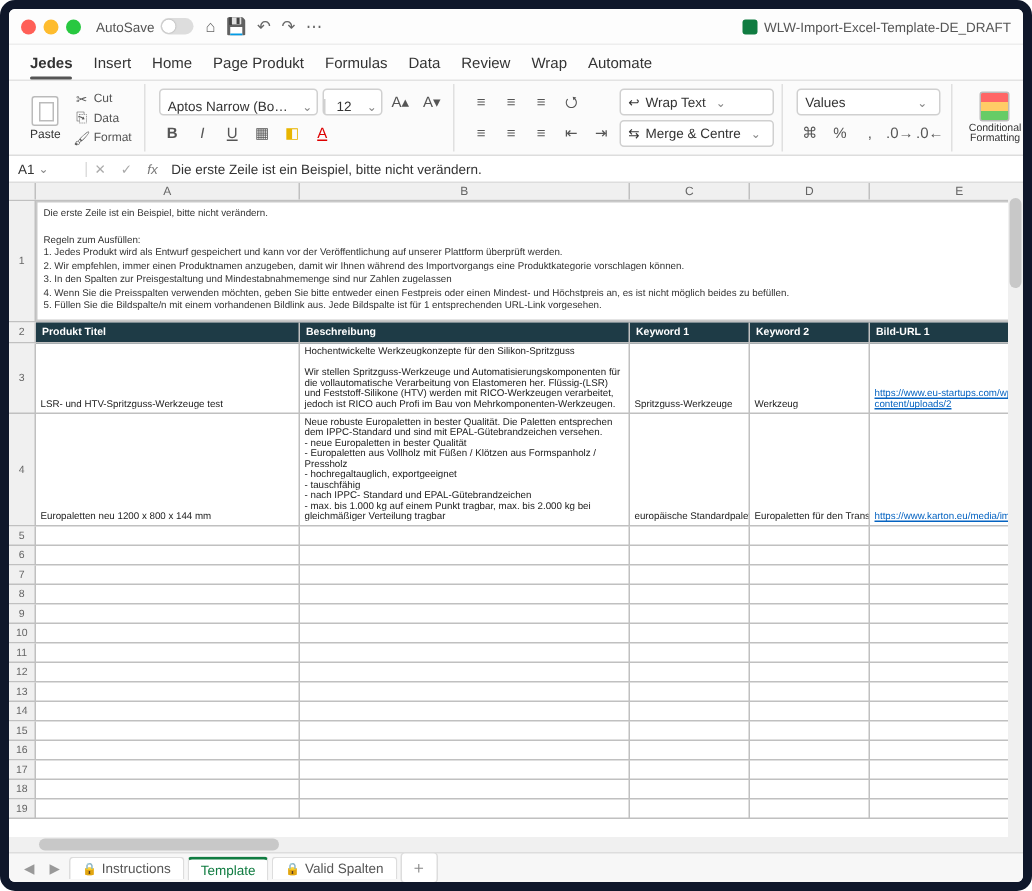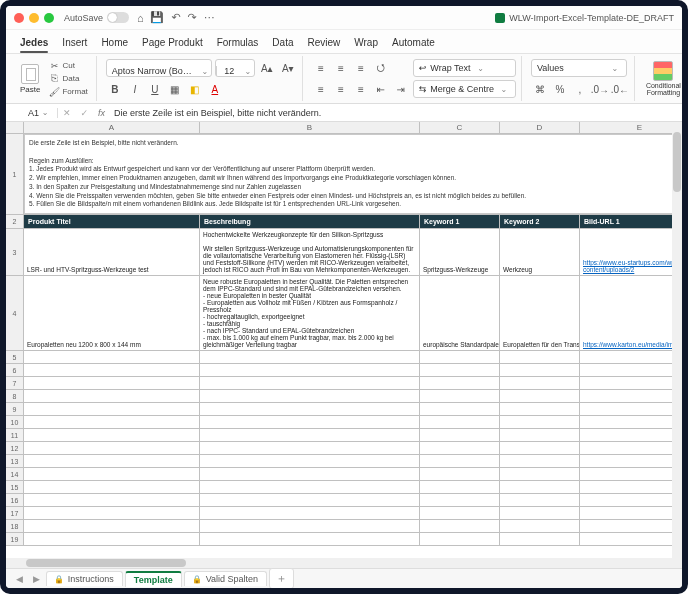--- a/index.html
+++ b/index.html
@@ -55,42 +55,42 @@
   .align-col{display:flex;flex-direction:column;gap:3px}
   .pill{display:flex;align-items:center;gap:4px;border:1px solid var(--border);border-radius:3px;height:18px;padding:0 5px;font-size:9px;background:#fff;white-space:nowrap}
   .pill.wide{width:96px;justify-content:space-between}
   .general-col{display:flex;flex-direction:column;gap:3px}
   .cond-col{display:flex;flex-direction:column;align-items:center;gap:1px;padding:0 2px}
   .cond-ic{width:20px;height:20px;border:1px solid #bbb;background:linear-gradient(#f66 0 33%,#fc6 33% 66%,#6c6 66% 100%);border-radius:2px}
   .cond-lab{font-size:7px;text-align:center;line-height:1}
   .tbl-ic{width:20px;height:20px;border:1px solid #bbb;background:repeating-linear-gradient(#fff 0 4px,#e0e0e0 4px 5px);border-radius:2px}
   
   .fbar{display:flex;align-items:center;height:18px;border-bottom:1px solid #ddd;background:#fff;font-size:9px}
-  .namebox{width:52px;border-right:1px solid #ddd;padding:0 6px;display:flex;align-items:center;justify-content:flex-end}
+  .namebox{width:52px;border-right:1px solid #ddd;padding:0 6px;display:flex;align-items:center;justify-content:flex-start}
   .fb-ic{padding:0 5px;color:#aaa}
   .fx{font-style:italic;padding:0 5px;color:#777}
   .fval{padding:0 4px;color:#333;flex:1}
   
   .grid-wrap{flex:1;overflow:hidden;position:relative;background:#fff}
   .cols{display:grid;grid-template-columns:18px 176px 220px 80px 80px 120px;border-bottom:1px solid var(--cell-border)}
   .colh{background:#f0f0f0;border-right:1px solid var(--cell-border);text-align:center;font-size:8px;color:#666;padding:1px 0}
   .corner{background:#f0f0f0;border-right:1px solid var(--cell-border)}
   .sheet{display:grid;grid-template-columns:18px 176px 220px 80px 80px 120px;grid-auto-rows:min-content}
   .rh{background:#f0f0f0;border-right:1px solid var(--cell-border);border-bottom:1px solid var(--cell-border);text-align:center;font-size:7px;color:#666;padding:1px 0;display:flex;align-items:center;justify-content:center}
   .cell{border-right:1px solid var(--cell-border);border-bottom:1px solid var(--cell-border);padding:2px 3px;font-size:6.5px;color:#222;overflow:hidden}
   .dark-head{background:var(--header-dark);color:#fff;font-size:7px;padding:3px 4px;font-weight:600}
   .link{color:var(--link);text-decoration:underline}
   .span-all{grid-column:2/7}
   .instrbox{border:1px solid #c9c9c9;padding:4px;font-size:6.5px;line-height:1.35;color:#333;background:#fff}
   .empty{height:13px}
   
   .sheettabs{height:20px;border-top:1px solid #ddd;background:#f7f7f7;display:flex;align-items:center;padding:0 6px;font-size:9px;gap:2px}
   .nav-ar{color:#999;padding:0 4px}
   .stab{display:flex;align-items:center;gap:3px;padding:2px 8px;border:1px solid #ddd;border-bottom:none;border-radius:3px 3px 0 0;background:#fff;color:#555}
-  .stab.active{color:var(--tab-active);border-top:2px solid var(--tab-active);font-weight:700}
+  .stab.active{color:var(--tab-active);border-top:2px solid var(--tab-active);font-weight:400}
   .lock{font-size:8px;color:#999}
   .stab-add{padding:2px 6px;color:#888;font-size:11px;border:1px solid #ddd;border-radius:3px;background:#fff}
   
   .vscroll{position:absolute;right:0;top:0;bottom:0;width:10px;background:#f0f0f0}
   .vscroll .thumb{position:absolute;left:1px;right:1px;top:10px;height:60px;background:#c8c8c8;border-radius:5px}
   .hscroll{position:absolute;left:0;right:10px;bottom:0;height:10px;background:#f0f0f0}
   .hscroll .thumb{position:absolute;top:1px;bottom:1px;left:20px;width:160px;background:#c8c8c8;border-radius:5px}
 </style>
 </head>
 <body>

